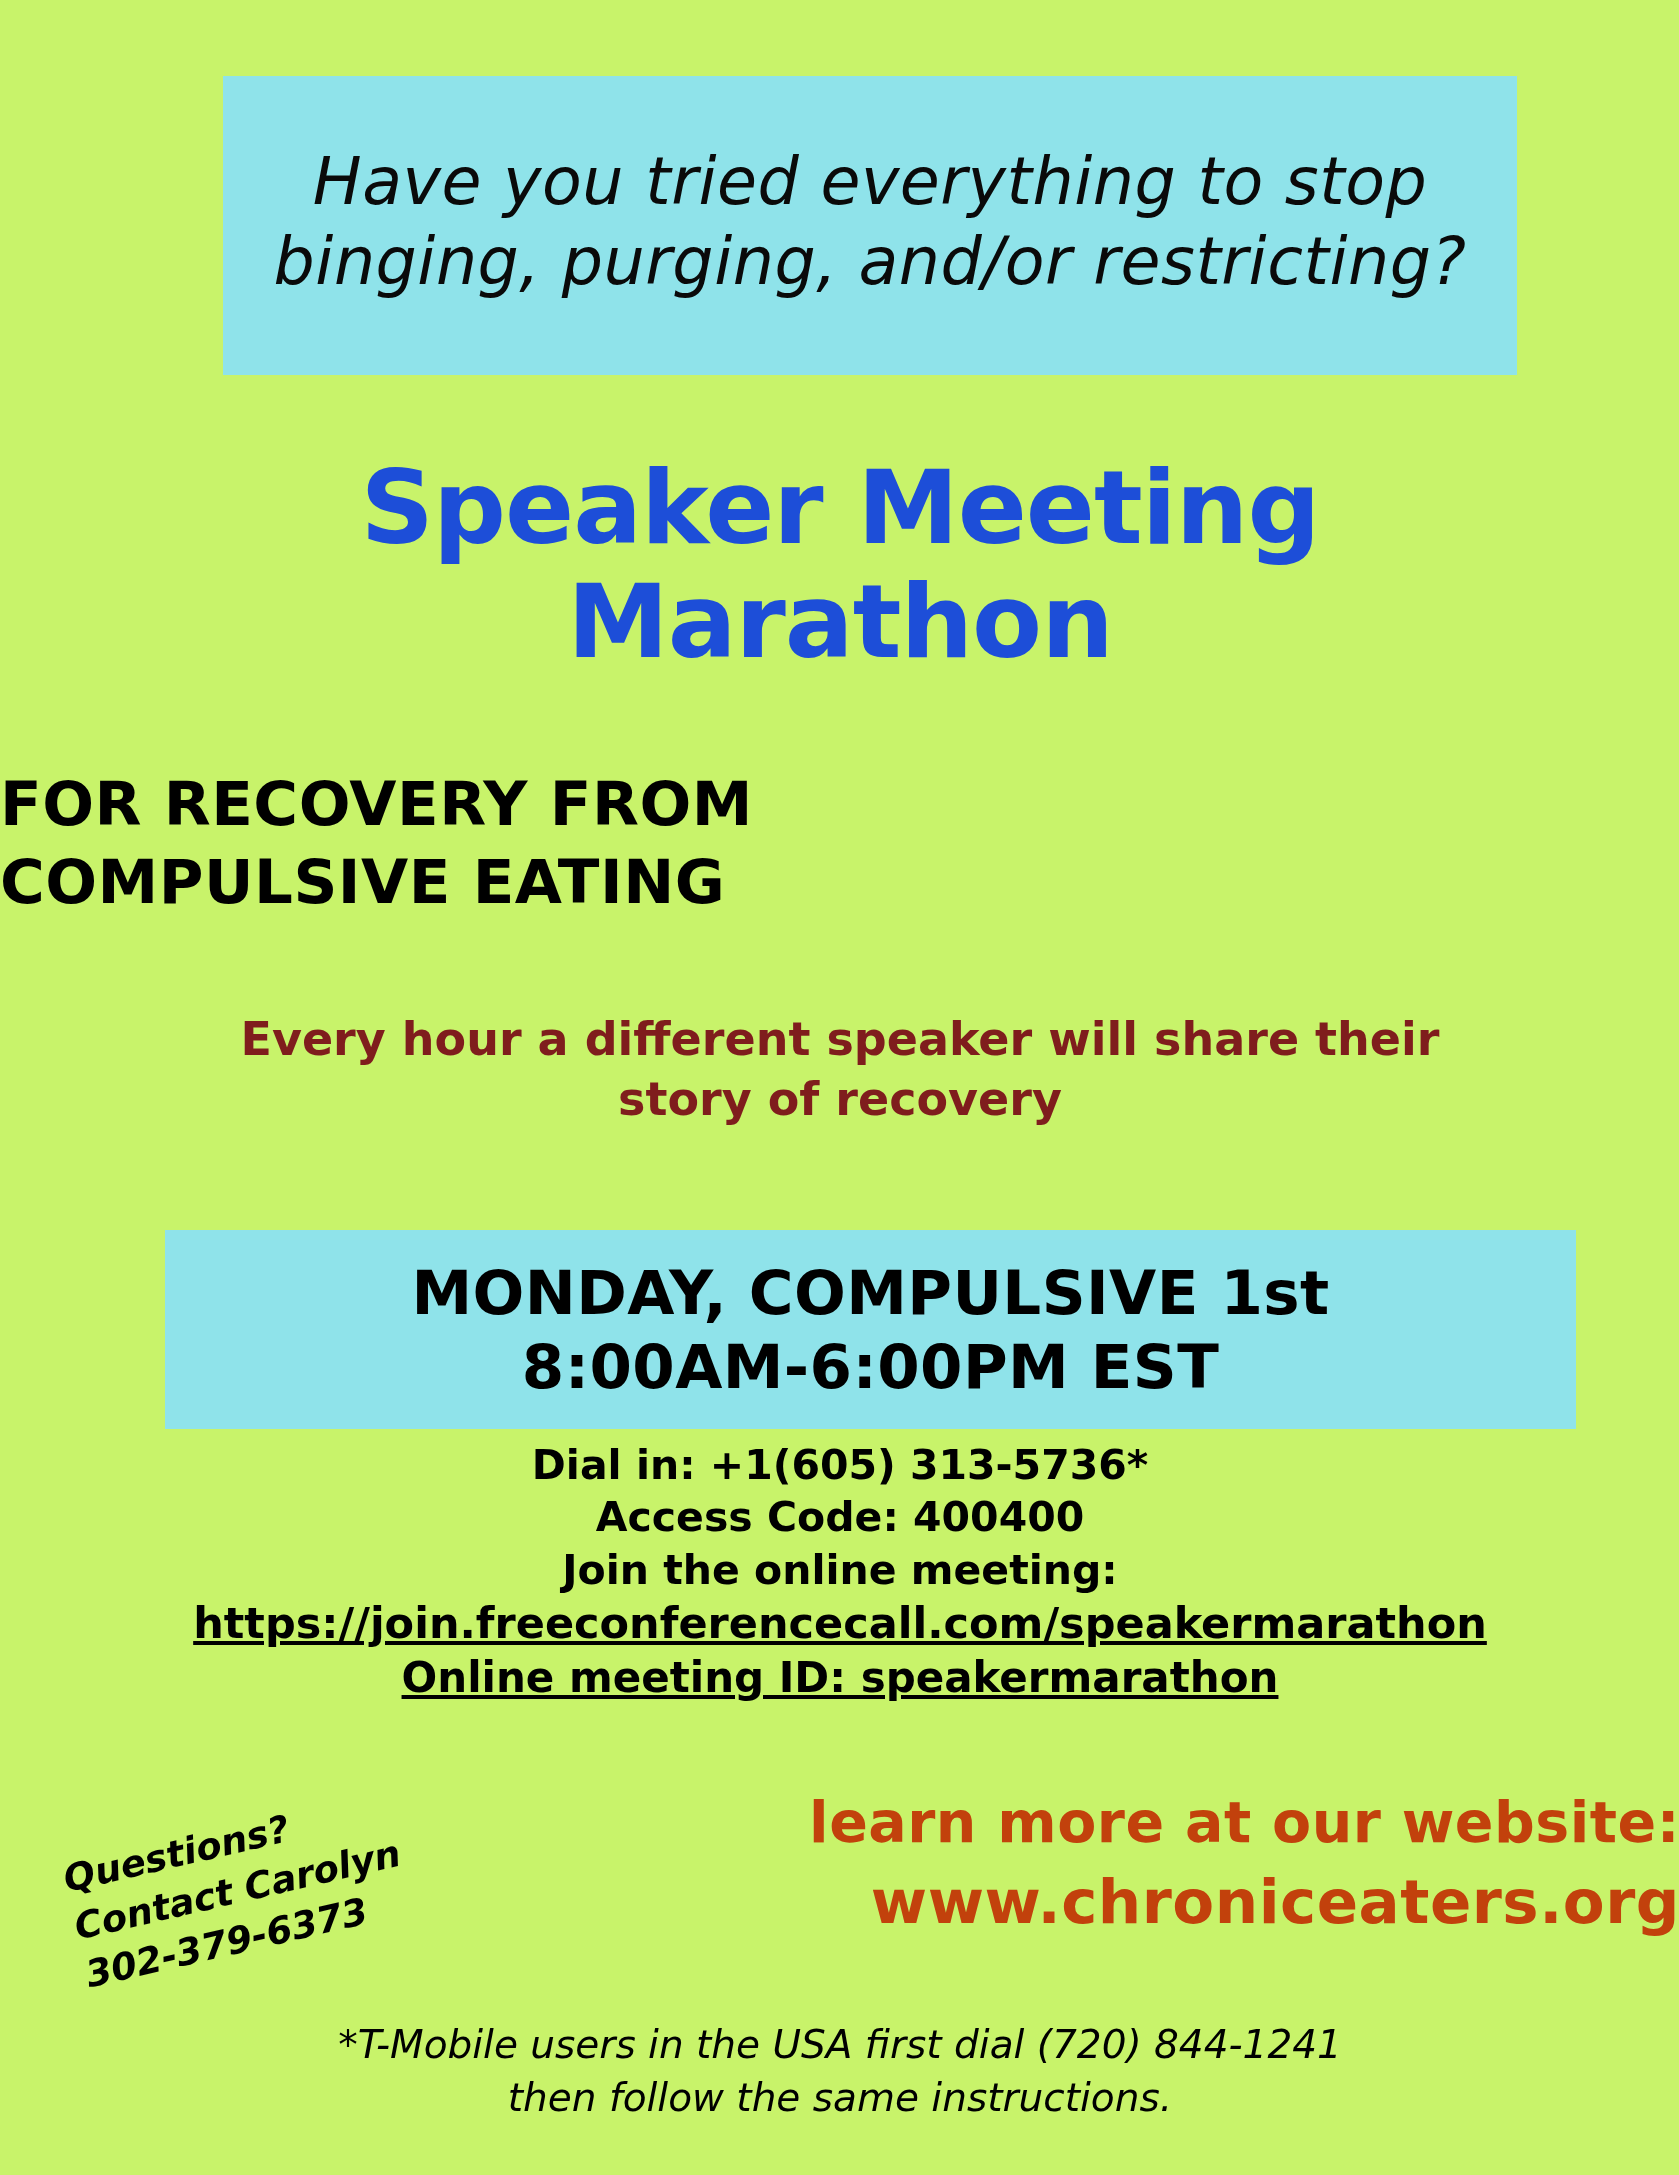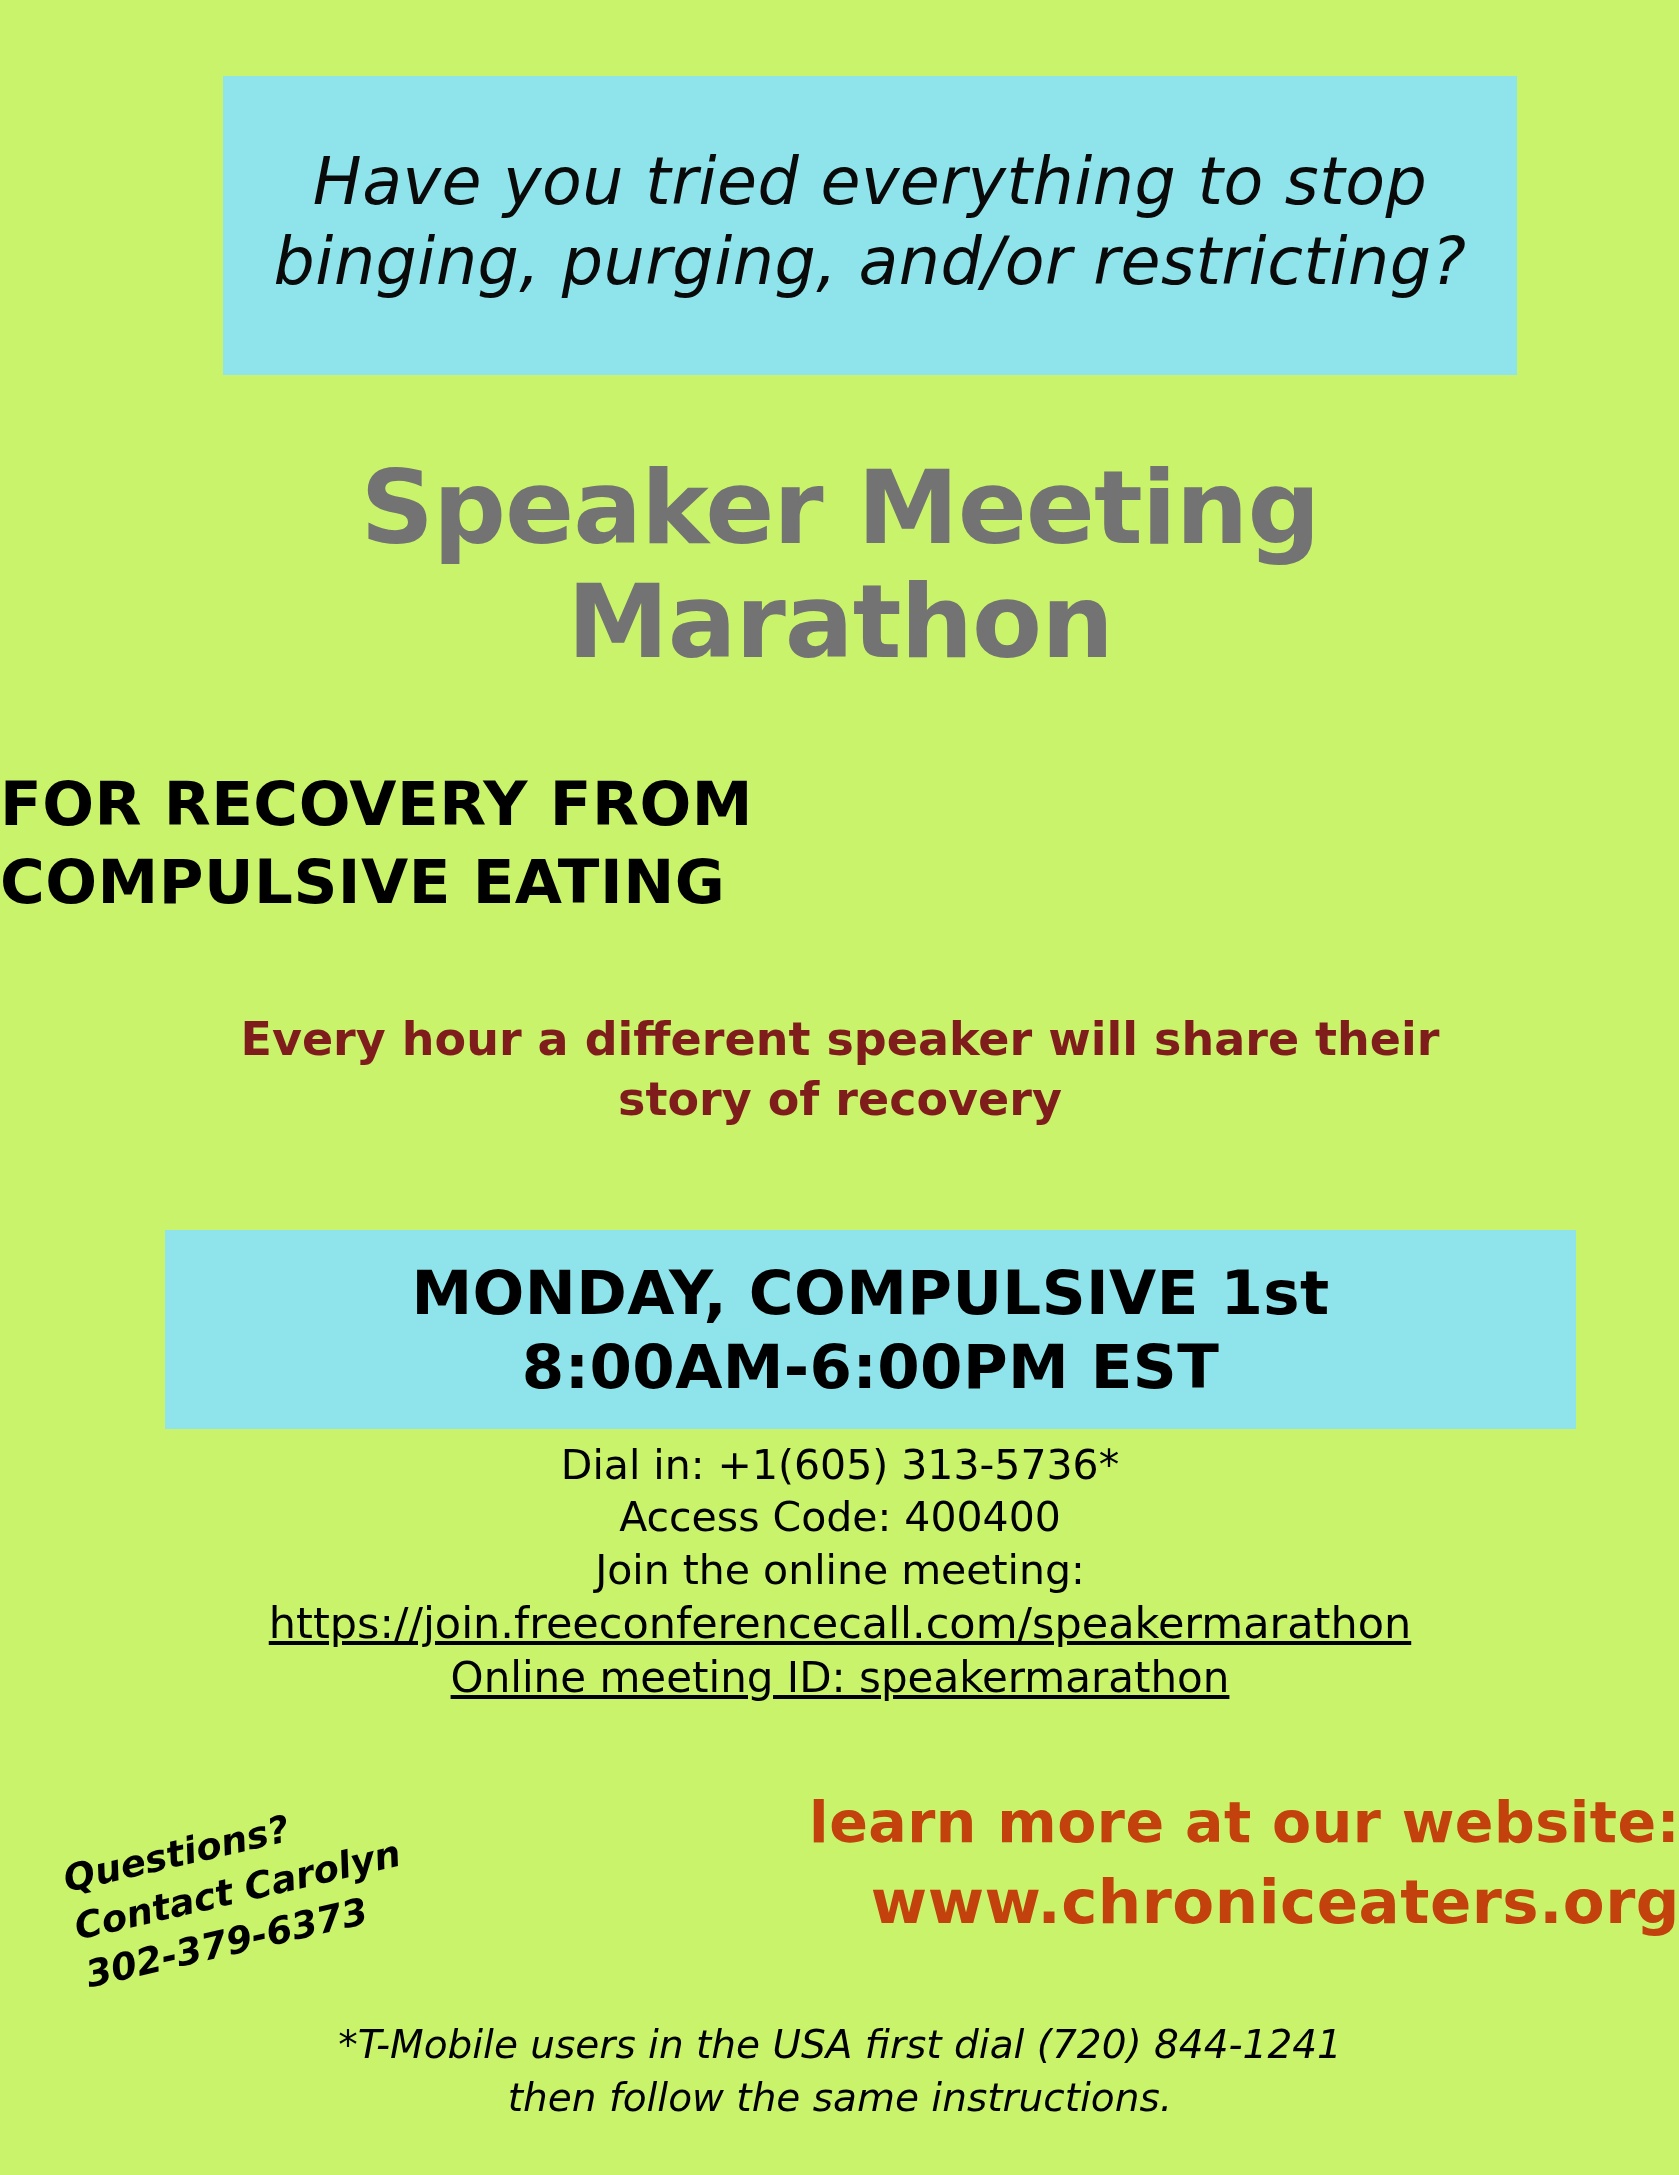--- a/index.html
+++ b/index.html
@@ -49,21 +49,21 @@
     white-space: nowrap;
   }
 
   
   .title {
     position: absolute;
     left: 0;
     top: 451px;
     width: 100%;
     text-align: center;
-    color: #737373;
+    color: #1d4ed8;
     font-family: "DejaVu Sans", sans-serif;
     font-weight: bold;
     font-size: 102px;
     line-height: 1.12;
     letter-spacing: -1px;
   }
 
   
   .subtitle {
     position: absolute;
@@ -121,21 +121,21 @@
 
   
   .details {
     position: absolute;
     left: 0;
     top: 1439px;
     width: 100%;
     text-align: center;
     color: #000;
     font-family: "DejaVu Sans", sans-serif;
-    font-weight: normal;
+    font-weight: bold;
     font-size: 41px;
     line-height: 1.28;
   }
   .details .row { display: block; }
   .details .link {
     text-decoration: underline;
     font-size: 43px;
     display: block;
   }
   .details .link.small {

